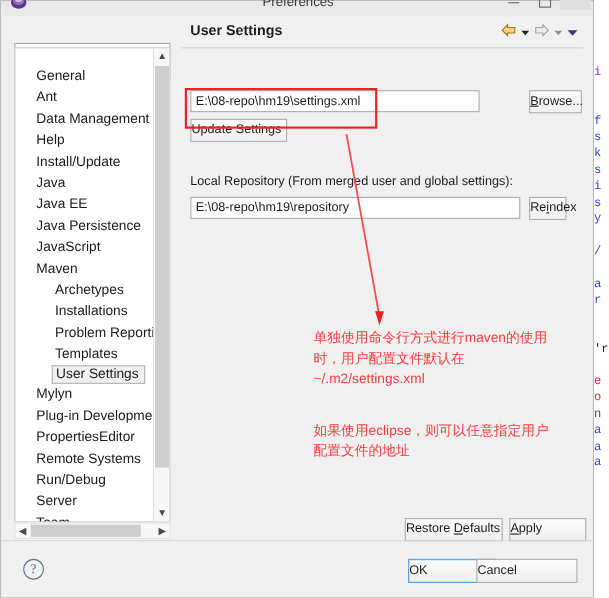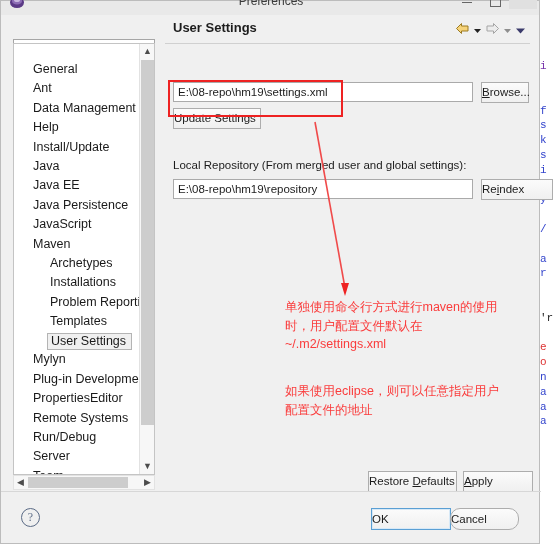--- a/index.html
+++ b/index.html
@@ -401,50 +401,50 @@
           </span>
           <span>
             <svg width="11" height="9" viewBox="0 0 11 9">
                 <path d="M1 2.5 L10 2.5 L5.5 7.5 Z" fill="#3b3b6b"></path>
               </svg>
           </span>
         </div>
       </div>
 
 
-      <input class="text-input" type="text" style="left: 8px; top: 63px; width: 300px;" value="E:\08-repo\hm19\settings.xml">
+      <input class="text-input" type="text" style="left: 8px; top: 63px; width: 263px;" value="E:\08-repo\hm19\settings.xml">
 
       <div class="btn" style="left:316px; top:63px; width:48px;">
         <span></span><span class="ul">B</span><span>rowse...</span>
       </div>
 
       <div class="btn" style="left:8px; top:89px; width:88px;">Update Settings</div>
 
       <div class="field-label" style="left:8px; top:140px;">Local Repository (From merged user and global settings):</div>
 
       <input class="text-input" type="text" style="left: 8px; top: 160px; width: 300px;" value="E:\08-repo\hm19\repository">
 
-      <div class="btn" style="left:316px; top:160px; width:72px;">
+      <div class="btn" style="left:316px; top:160px; width:34px;">
         <span>Re</span><span class="ul">i</span><span>ndex</span>
       </div>
 
       <div class="btn" style="left:203px; top:452px; width:89px;">
         <span>Restore </span><span class="ul">D</span><span>efaults</span>
       </div>
 
       <div class="btn" style="left:298px; top:452px; width:70px;">
         <span></span><span class="ul">A</span><span>pply</span>
       </div>
     </div>
 
     <div class="bottom-sep"></div>
     <div class="help-icon">?</div>
 
     <div class="btn default" style="left:370px; top:507px; width:80px; height:22px; line-height:20px;">OK</div>
-    <div class="btn" style="left:449px; top:507px; width:69px; height:22px; line-height:20px;border-radius:10px;">Cancel</div>
+    <div class="btn" style="left:432px; top:507px; width:92px; height:22px; line-height:20px;">Cancel</div>
   </div>
 
   <div class="red-rect"></div>
 
   <svg class="red-arrow" width="554" height="544">
     <line x1="315" y1="122" x2="345" y2="288" stroke="#f04a4a" stroke-width="1.6"></line>
     <path d="M341 283 L345 296 L349 283 Z" fill="#ee2222"></path>
   </svg>
 
   <div class="note note1">单独使用命令行方式进行maven的使用

